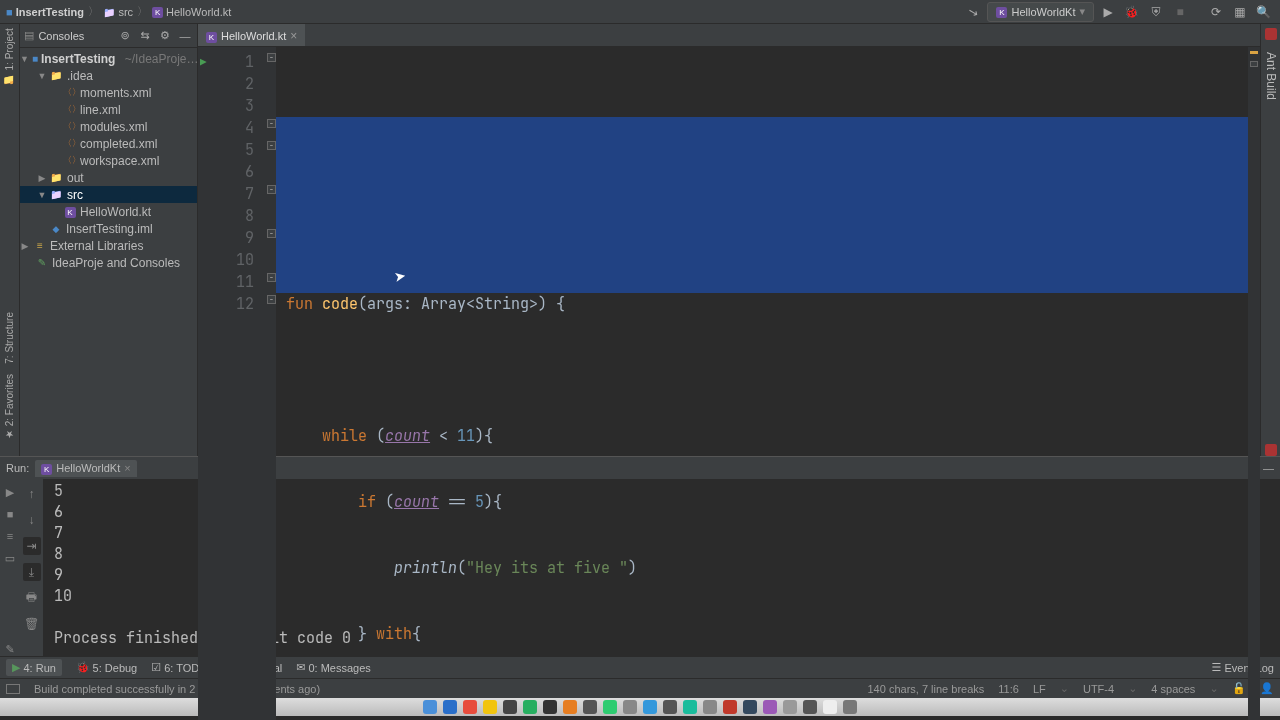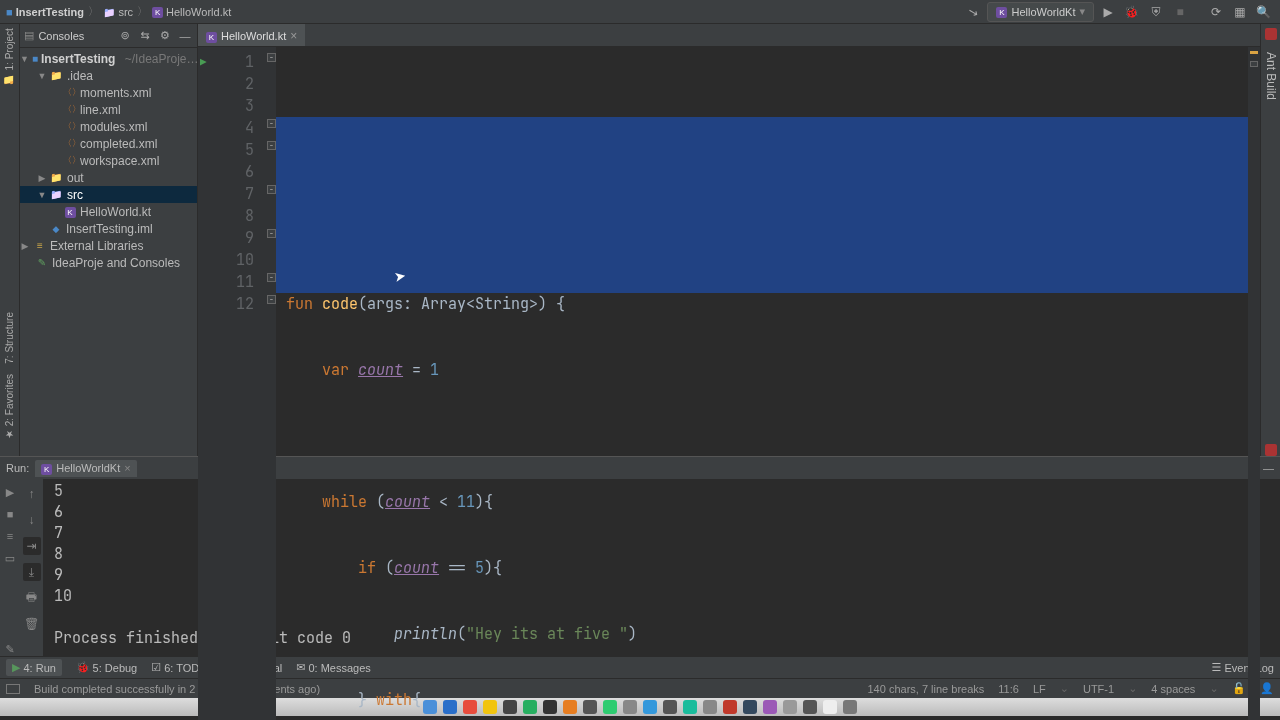--- a/index.html
+++ b/index.html
@@ -271,21 +271,20 @@
         
         <div class="sel" style="top:70px; left:0; right:0;"></div>
         <div class="sel" style="top:92px; left:0; right:0;"></div>
         <div class="sel" style="top:114px; left:0; right:0;"></div>
         <div class="sel" style="top:136px; left:0; right:0;"></div>
         <div class="sel" style="top:158px; left:0; right:0;"></div>
         <div class="sel" style="top:180px; left:0; right:0;"></div>
         <div class="sel" style="top:202px; left:0; right:0;"></div>
         <div class="sel" style="top:224px; left:0; right:0;"></div>
         <div class="ln"><span class="txt"><span class="kw">fun</span> <span class="fn">code</span><span>(args: Array&lt;String&gt;) {</span></span></div>
-        <div class="ln"><span class="txt">    <span class="kw">var</span> <span class="vn">count</span><span> = </span><span class="num">1</span></span></div>
         <div class="ln"></div>
         <div class="ln"><span class="txt">    <span class="kw">while</span><span> (</span><span class="vn">count</span><span> &lt; </span><span class="num">11</span><span>){</span></span></div>
         <div class="ln"><span class="txt">        <span class="kw">if</span><span> (</span><span class="vn">count</span><span> == </span><span class="num">5</span><span>){</span></span></div>
         <div class="ln"><span class="txt">            <span class="it">println</span><span>(</span><span class="str">"Hey its at five "</span><span>)</span></span></div>
         <div class="ln"><span class="txt">        <span>} </span><span class="kw">with</span><span>{</span></span></div>
         
         
         
         
         
@@ -375,21 +374,21 @@
 </div>
 
 <div class="status">
   <span class="box"></span>
   <span>Build completed successfully in 2 s 234 ms (moments ago)</span>
   <div class="spacer"></div>
   <span>140 chars, 7 line breaks</span>
   <span>11:6</span>
   <span>LF</span>
     <span style="color:#666">⌄</span>
-  <span>UTF-1</span>
+  <span>UTF-4</span>
     <span style="color:#666">⌄</span>
   <span>4 spaces</span>
     <span style="color:#666">⌄</span>
   <span>🔓</span>
   <span style="color:#c57633">👤</span>
 </div>
 
 <div class="dock">
   <div class="d" style="background:#4a90d9"></div>
     <div class="d" style="background:#2a6fc9"></div>

